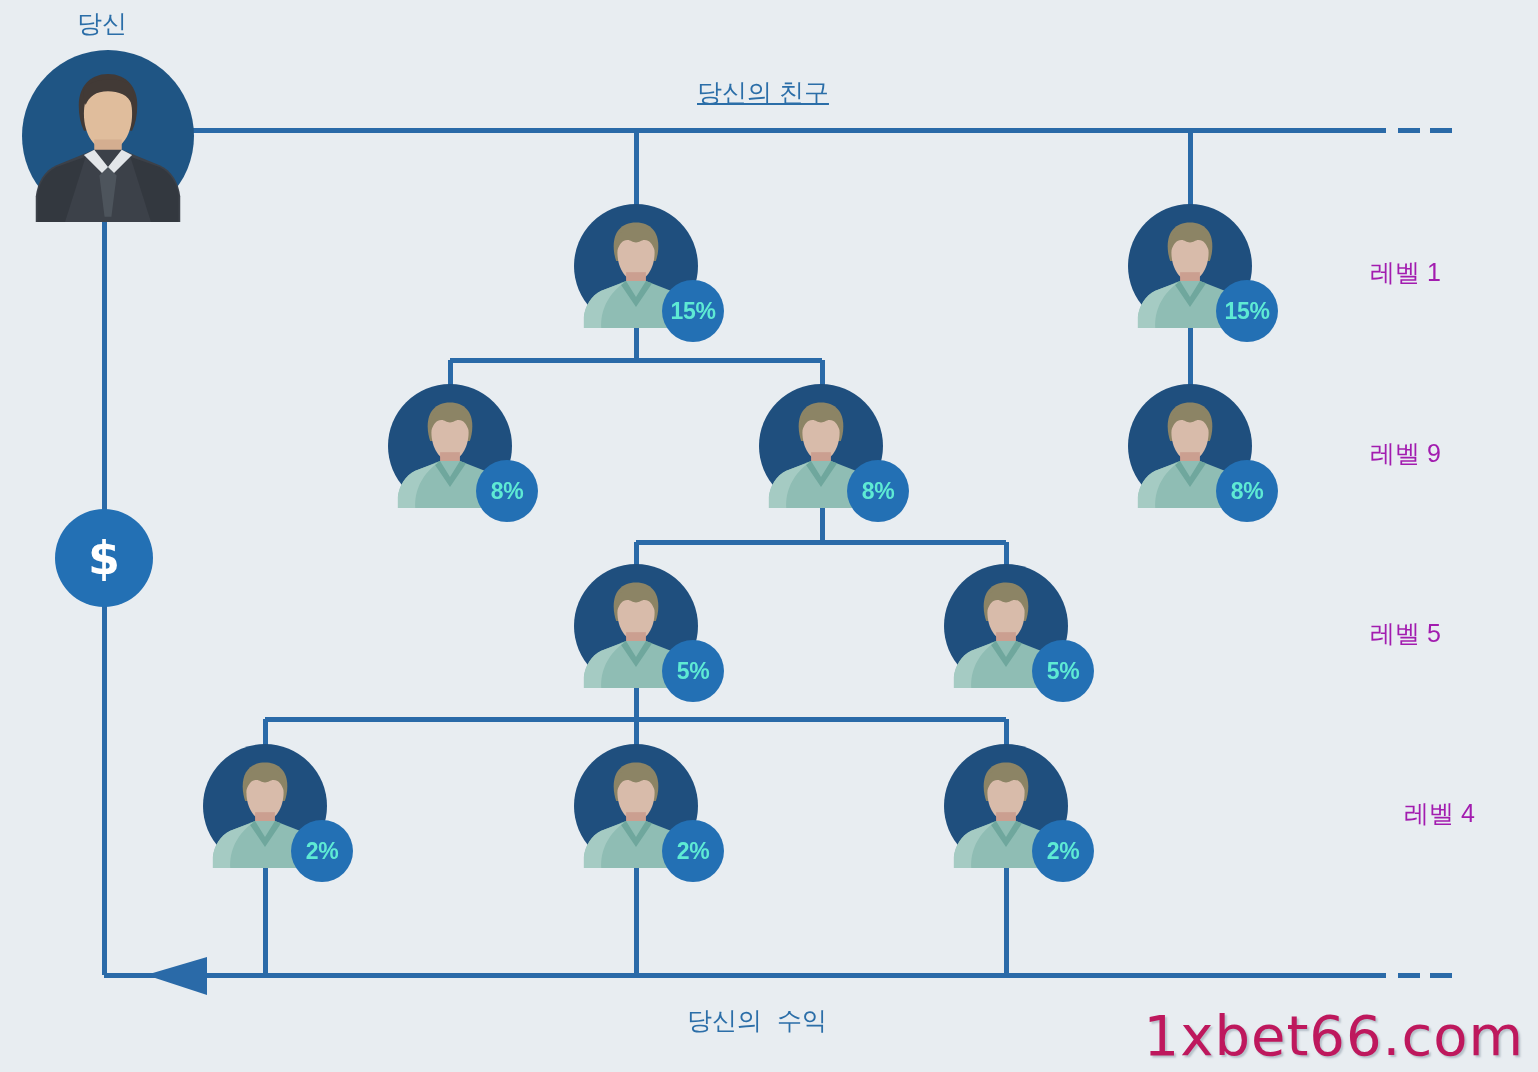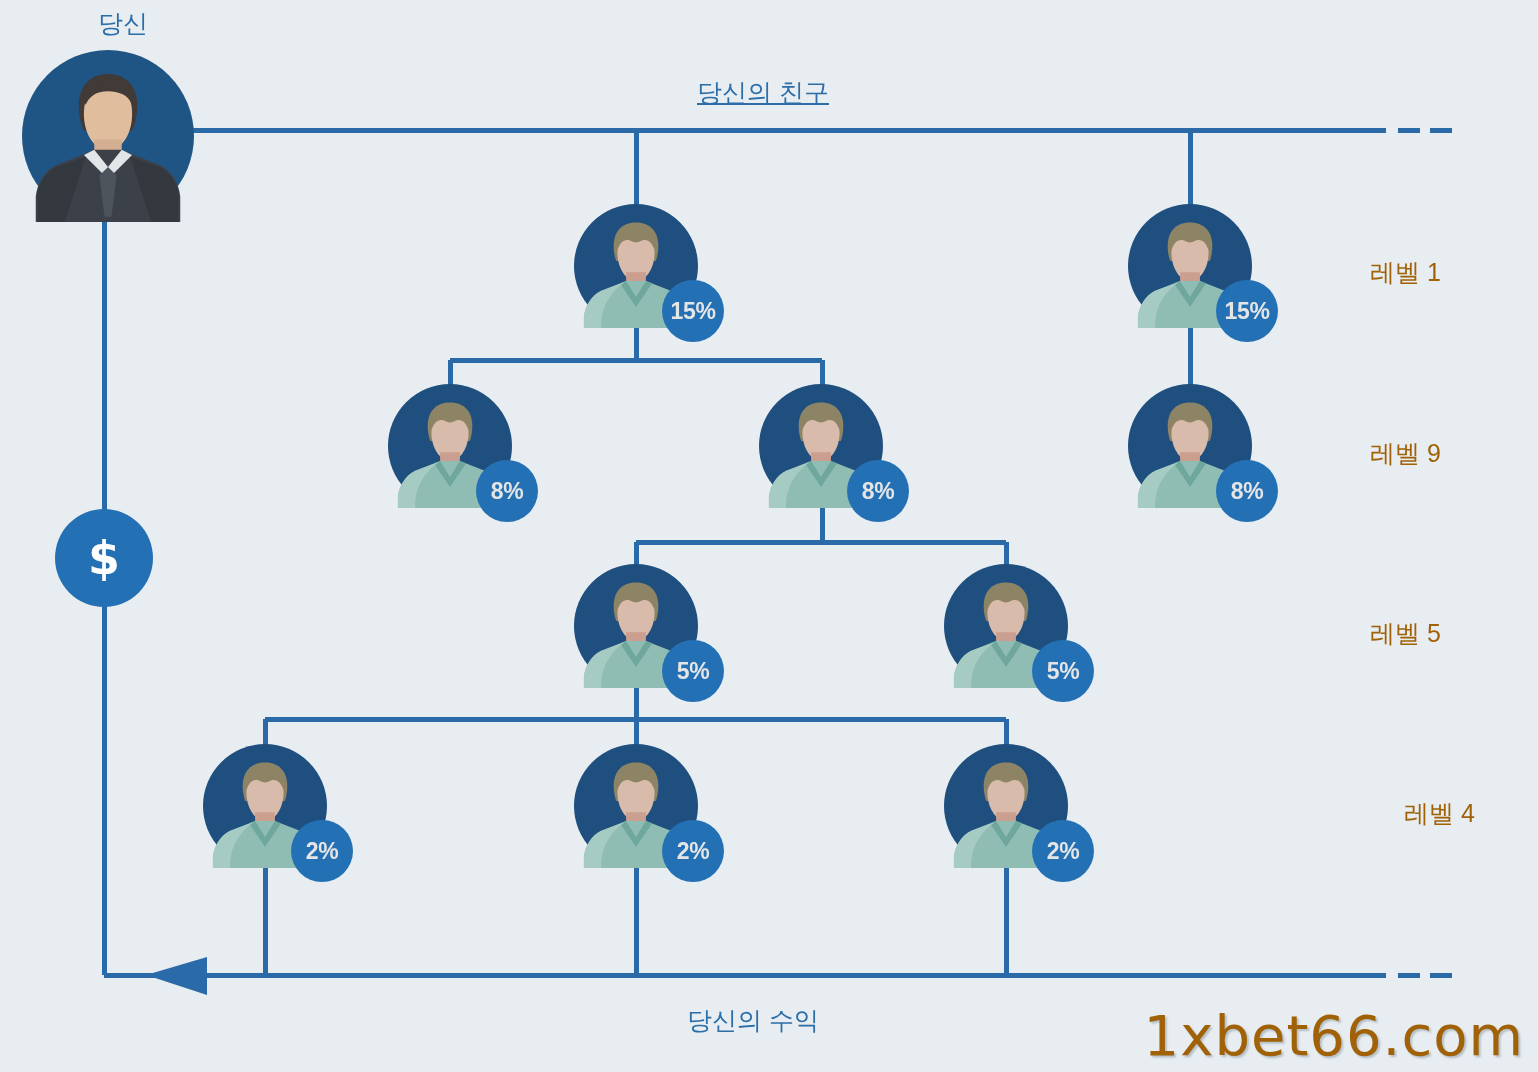--- a/index.html
+++ b/index.html
@@ -40,21 +40,21 @@
     top: 0;
     width: 100%;
     height: 100%;
   }
   .badge {
     position: absolute;
     width: 62px;
     height: 62px;
     border-radius: 50%;
     background: #2370b4;
-    color: #e5e5e5;
+    color: #5eead4;
     font-size: 23px;
     font-weight: bold;
     display: flex;
     align-items: center;
     justify-content: center;
     letter-spacing: -0.3px;
     right: -26px;
     bottom: -14px;
   }
   .dollar-node {
@@ -75,31 +75,31 @@
     font-family: "DejaVu Sans", sans-serif;
   }
   .cap-label {
     position: absolute;
     color: #2b6ea8;
     font-size: 25px;
     white-space: nowrap;
   }
   .lvl-label {
     position: absolute;
-    color: #a16207;
+    color: #a21caf;
     font-size: 25px;
     white-space: nowrap;
   }
   #watermark {
     position: absolute;
     right: 14px;
     bottom: 4px;
     font-family: "DejaVu Sans", sans-serif;
     font-size: 56px;
-    color: #a16207;
+    color: #be185d;
     letter-spacing: 1px;
     text-shadow: 2px 2px 2px rgba(140,155,168,0.55);
     user-select: none;
   }
 </style>
 </head>
 <body>
 
 <div id="stage">
 
@@ -171,23 +171,23 @@
       <line x1="1006" y1="866" x2="1006" y2="975"></line>
 
       <line x1="104" y1="975" x2="1386" y2="975"></line>
       <line x1="1398" y1="975" x2="1420" y2="975"></line>
       <line x1="1430" y1="975" x2="1452" y2="975"></line>
     </g>
 
     <polygon points="146,975 207,957 207,995" fill="#2a6aa8"></polygon>
   </svg>
 
-  <div class="cap-label" style="left:77px; top:7px;margin-left:21px;">당신</div>
+  <div class="cap-label" style="left:77px; top:7px;">당신</div>
   <div class="cap-label" style="left:697px; top:76px;text-decoration:underline;">당신의 친구</div>
-  <div class="cap-label" style="left:687px; top:1004px;">당신의 수익</div>
+  <div class="cap-label" style="left:687px; top:1004px;font-family:Liberation Mono, monospace;">당신의 수익</div>
 
   <div class="lvl-label" style="left:1370px; top:256px;">레벨 1</div>
   <div class="lvl-label" style="left:1370px; top:437px;">레벨 9</div>
   <div class="lvl-label" style="left:1370px; top:617px;">레벨 5</div>
   <div class="lvl-label" style="left:1404px; top:797px;">레벨 4</div>
 
   <div class="node root" style="left:22px; top:50px;">
     <svg class="avatar-wrap" viewBox="0 0 100 100">
       <use href="#av-suit" x="0" y="0" width="100" height="100"></use>
     </svg>

